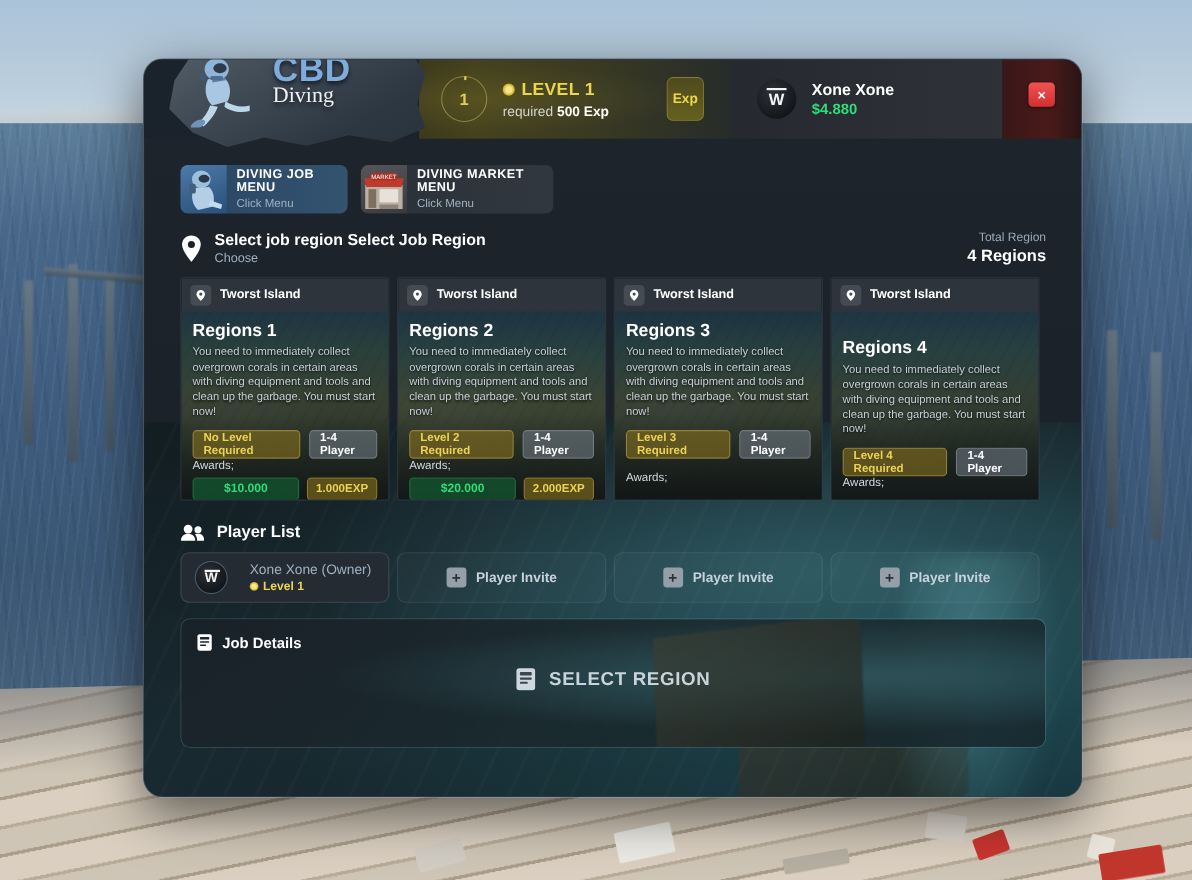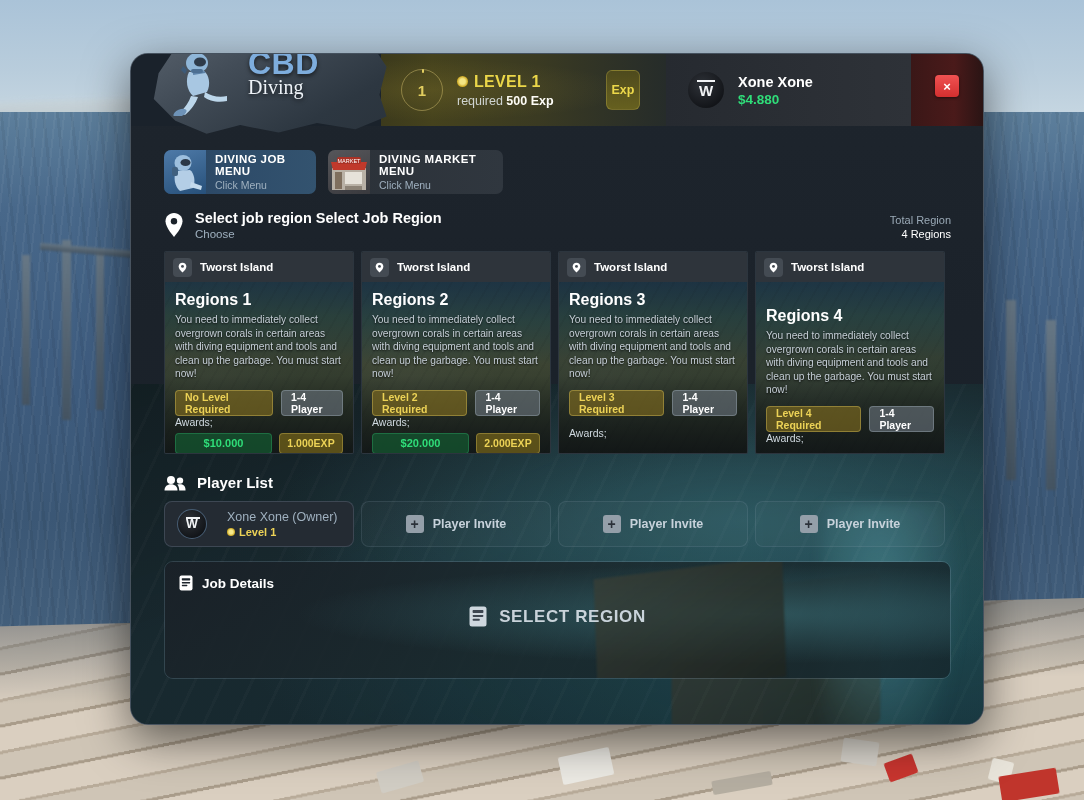--- a/index.html
+++ b/index.html
@@ -191,21 +191,21 @@
   .menu-title{ color:#fff; font-size:11.5px; font-weight:800; letter-spacing:.4px;}
   .menu-sub{ color:#9fb0bf; font-size:10.5px; margin-top:2px;}
 
   .select-row{ display:flex; align-items:flex-end; justify-content:space-between; margin-top:16px;}
   .select-left{ display:flex; align-items:center; gap:11px;}
   .pin-icon{ width:20px; height:26px; position:relative;}
   .sel-title{ color:#fff; font-size:14.5px; font-weight:800;}
   .sel-sub{ color:#9fb0bf; font-size:11.5px; margin-top:2px;}
   .total-region{ text-align:right;}
   .tr-lbl{ color:#9aa9b6; font-size:11px;}
-  .tr-val{ color:#fff; font-size:11px; font-weight:400; margin-top:2px;}
+  .tr-val{ color:#fff; font-size:15px; font-weight:700; margin-top:2px;}
 
   
   .cards{ display:flex; gap:7px; margin-top:11px;}
   .rcard{
     width:190px; height:203px; border-radius:2px; overflow:hidden;
     border:1px solid rgba(130,150,170,.22);
     position:relative;
     background:#141a20;
   }
   .rcard-head{

